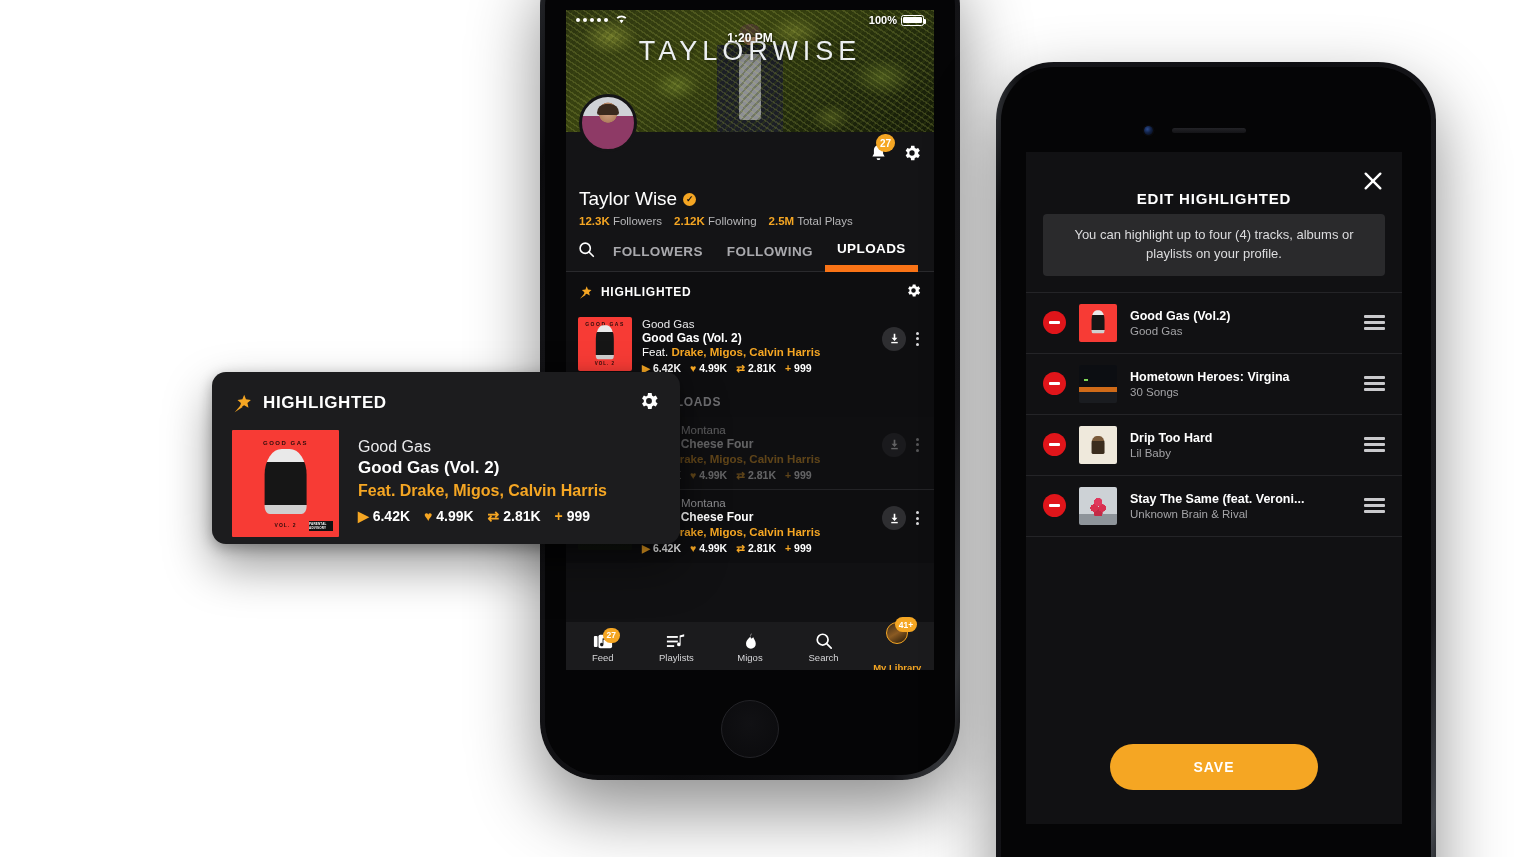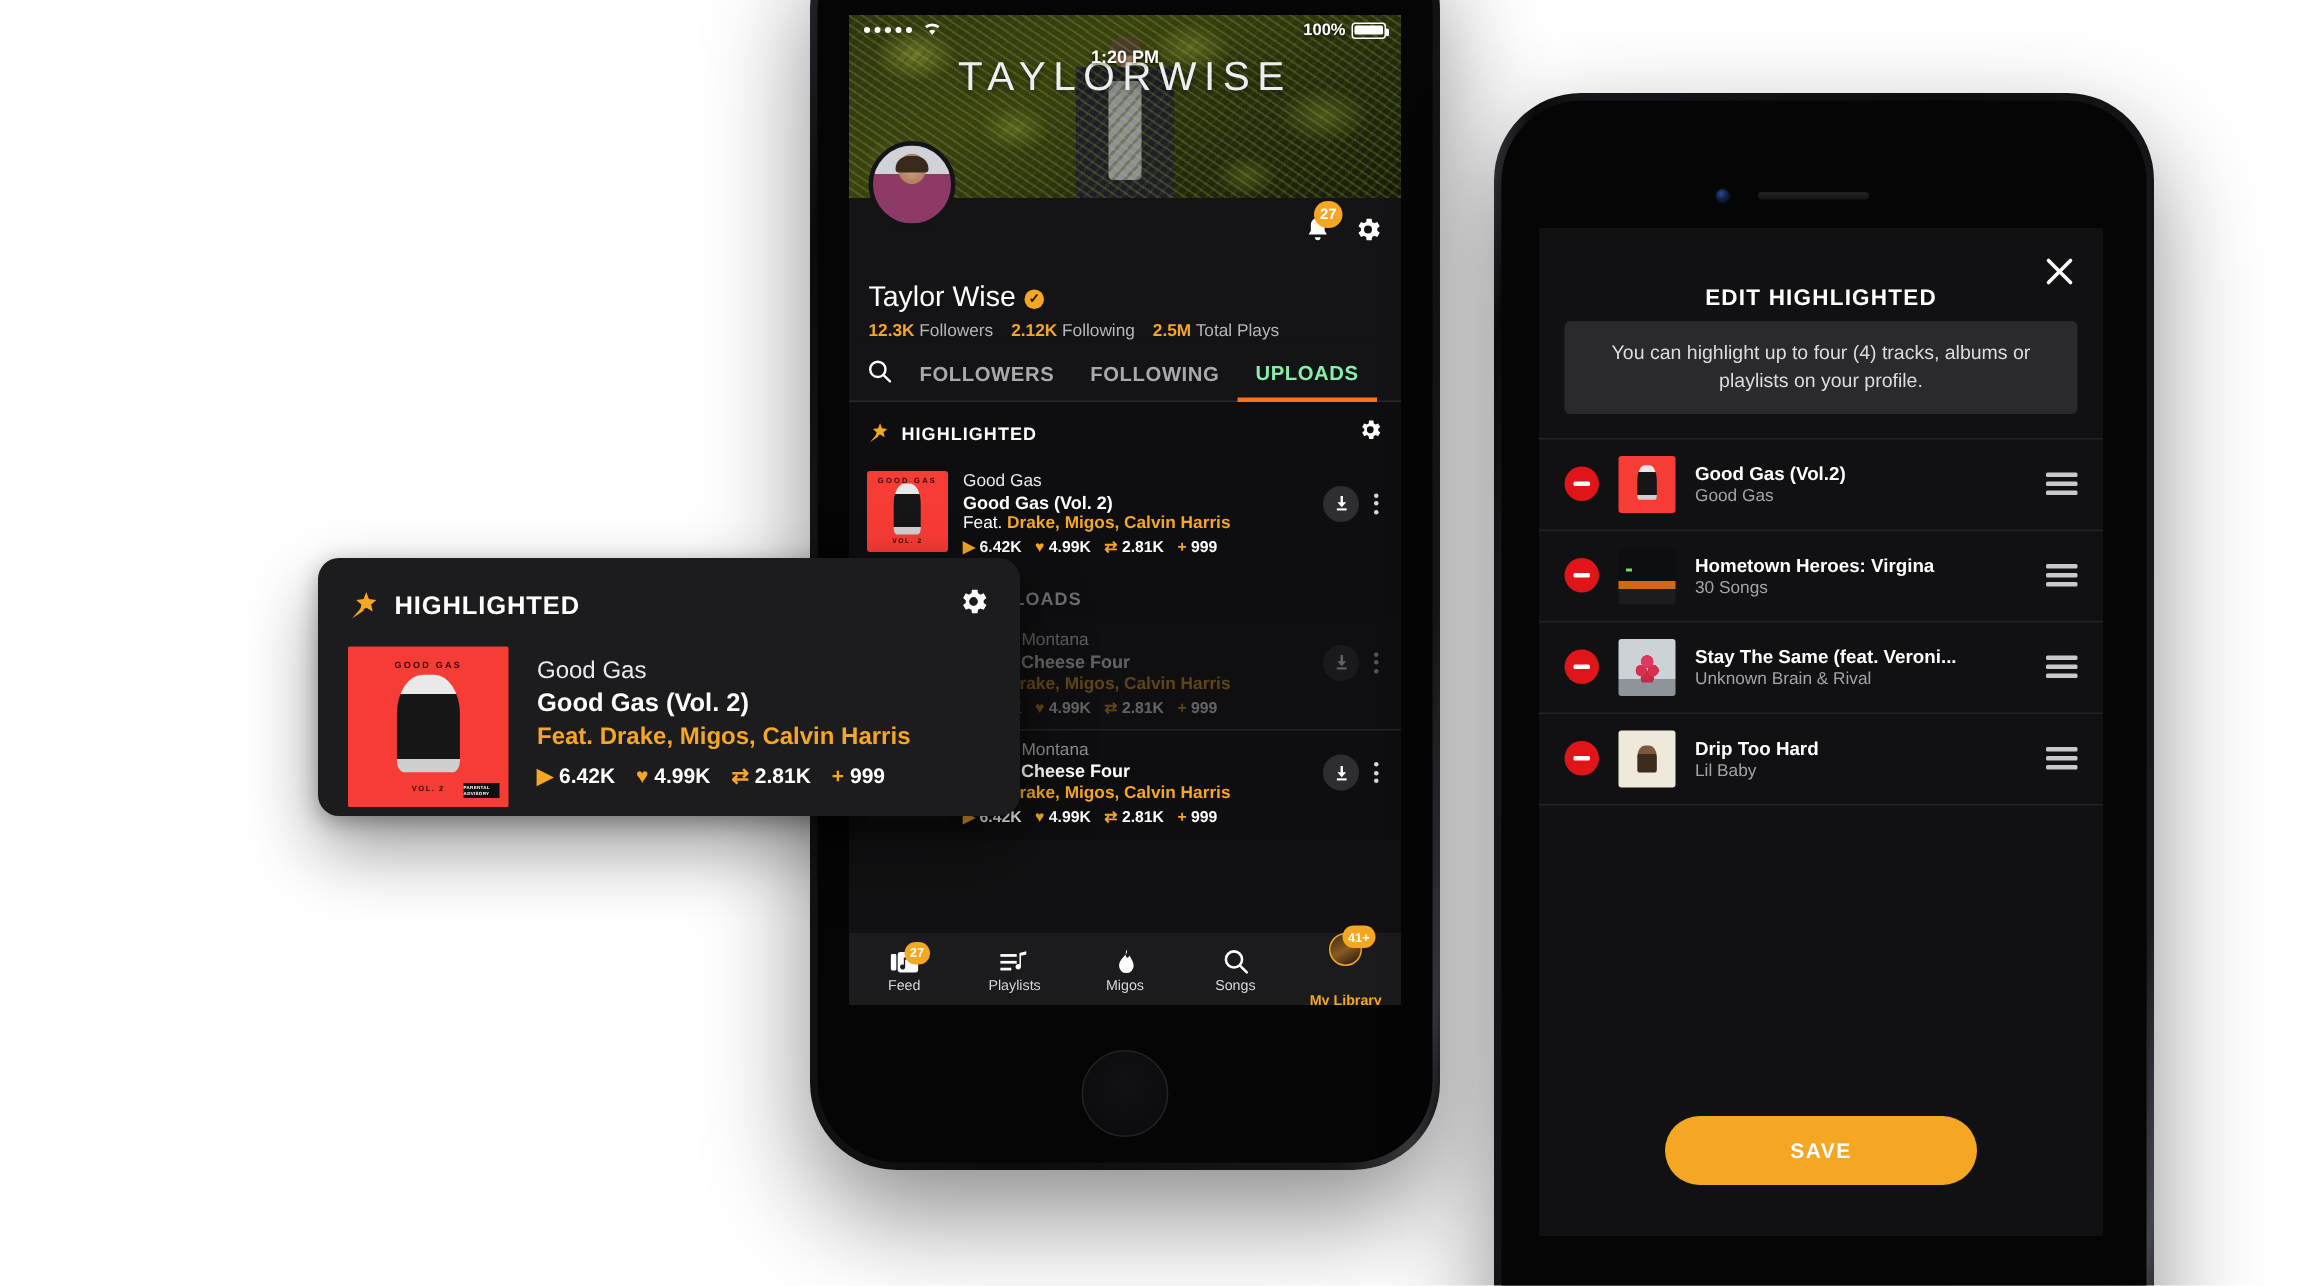--- a/index.html
+++ b/index.html
@@ -131,21 +131,21 @@
   .stats b { color:#f5a623; font-weight:700; }
 
   .tabs {
     display:flex; align-items:center; gap:0; background:#141416;
     padding: 10px 0 0 0; border-bottom:1.5px solid #2a2a2d; position:relative;
   }
   .tab {
     font-size:13.5px; font-weight:700; color:#a9a9ad; letter-spacing:.4px;
     padding: 4px 12px 9px; cursor:pointer;
   }
-  .tab.active { color:#86efac; border-bottom:3px solid #f97316; margin-bottom:-1.5px; }
+  .tab.active { color:#ffffff; border-bottom:7px solid #f97316; margin-bottom:-1.5px; }
   .tab-search { padding: 0 6px 8px 12px; display:flex; align-items:center; }
 
   .sec-hdr {
     display:flex; align-items:center; gap:8px; padding:10px 12px 8px;
     background:#0e0e10;
   }
   .sec-title { font-size:12px; font-weight:700; letter-spacing:.7px; color:#fff; }
   .sec-title.dim { color:#6d6d70; }
   .sec-gear { margin-left:auto; }
 
@@ -475,21 +475,21 @@
         <svg width="18" height="18" viewBox="0 0 20 20">
             <path fill="#fff" d="M11.4 1.2c.6 3-1.3 4.2-2.8 5.8-1.7 1.8-3 3.5-3 6A5.4 5.4 0 0 0 11 18.6a5.4 5.4 0 0 0 5.4-5.6c0-3-2-5-3-7.4-.6 1.5-1.6 2-2.3 1.3-1-1-.6-3.8.3-5.7z"></path>
           </svg>
         <span class="nav-label">Migos</span>
       </div>
       <div class="nav-item">
         <svg width="18" height="18" viewBox="0 0 20 20">
             <circle cx="8.5" cy="8.5" r="6" fill="none" stroke="#fff" stroke-width="1.9"></circle>
             <line x1="13" y1="13" x2="18" y2="18" stroke="#fff" stroke-width="1.9" stroke-linecap="round"></line>
           </svg>
-        <span class="nav-label">Songs</span>
+        <span class="nav-label">Search</span>
       </div>
       <div class="nav-item active">
         <span class="lib-av"></span>
         <span class="nav-badge" style="left:26px">41+</span>
         <span class="nav-label">My Library</span>
       </div>
     </div>
   </div>
 
   <div class="callout">
@@ -582,48 +582,48 @@
               <i></i>
               <i></i>
               <i></i>
             </span>
         </div>
 
         <div class="rs-row">
           <span class="minus">
               <b></b>
             </span>
+          <span class="rs-art a-dr"></span>
+          <span class="rs-meta">
+            <span class="rs-name" style="display:block">Drip Too Hard</span>
+            <span class="rs-sub" style="display:block">Lil Baby</span>
+          </span>
+          <span class="handle">
+              <i></i>
+              <i></i>
+              <i></i>
+            </span>
+        </div>
+
+        <div class="rs-row">
+          <span class="minus">
+              <b></b>
+            </span>
           <span class="rs-art a-ss"></span>
           <span class="rs-meta">
             <span class="rs-name" style="display:block">Stay The Same (feat. Veroni...</span>
             <span class="rs-sub" style="display:block">Unknown Brain &amp; Rival</span>
           </span>
           <span class="handle">
               <i></i>
               <i></i>
               <i></i>
             </span>
         </div>
 
-        <div class="rs-row">
-          <span class="minus">
-              <b></b>
-            </span>
-          <span class="rs-art a-dr"></span>
-          <span class="rs-meta">
-            <span class="rs-name" style="display:block">Drip Too Hard</span>
-            <span class="rs-sub" style="display:block">Lil Baby</span>
-          </span>
-          <span class="handle">
-              <i></i>
-              <i></i>
-              <i></i>
-            </span>
-        </div>
-
       </div>
 
       <div class="save-wrap">
         <button class="save-btn">SAVE</button>
       </div>
     </div>
   </div>
 
 </div>
 

